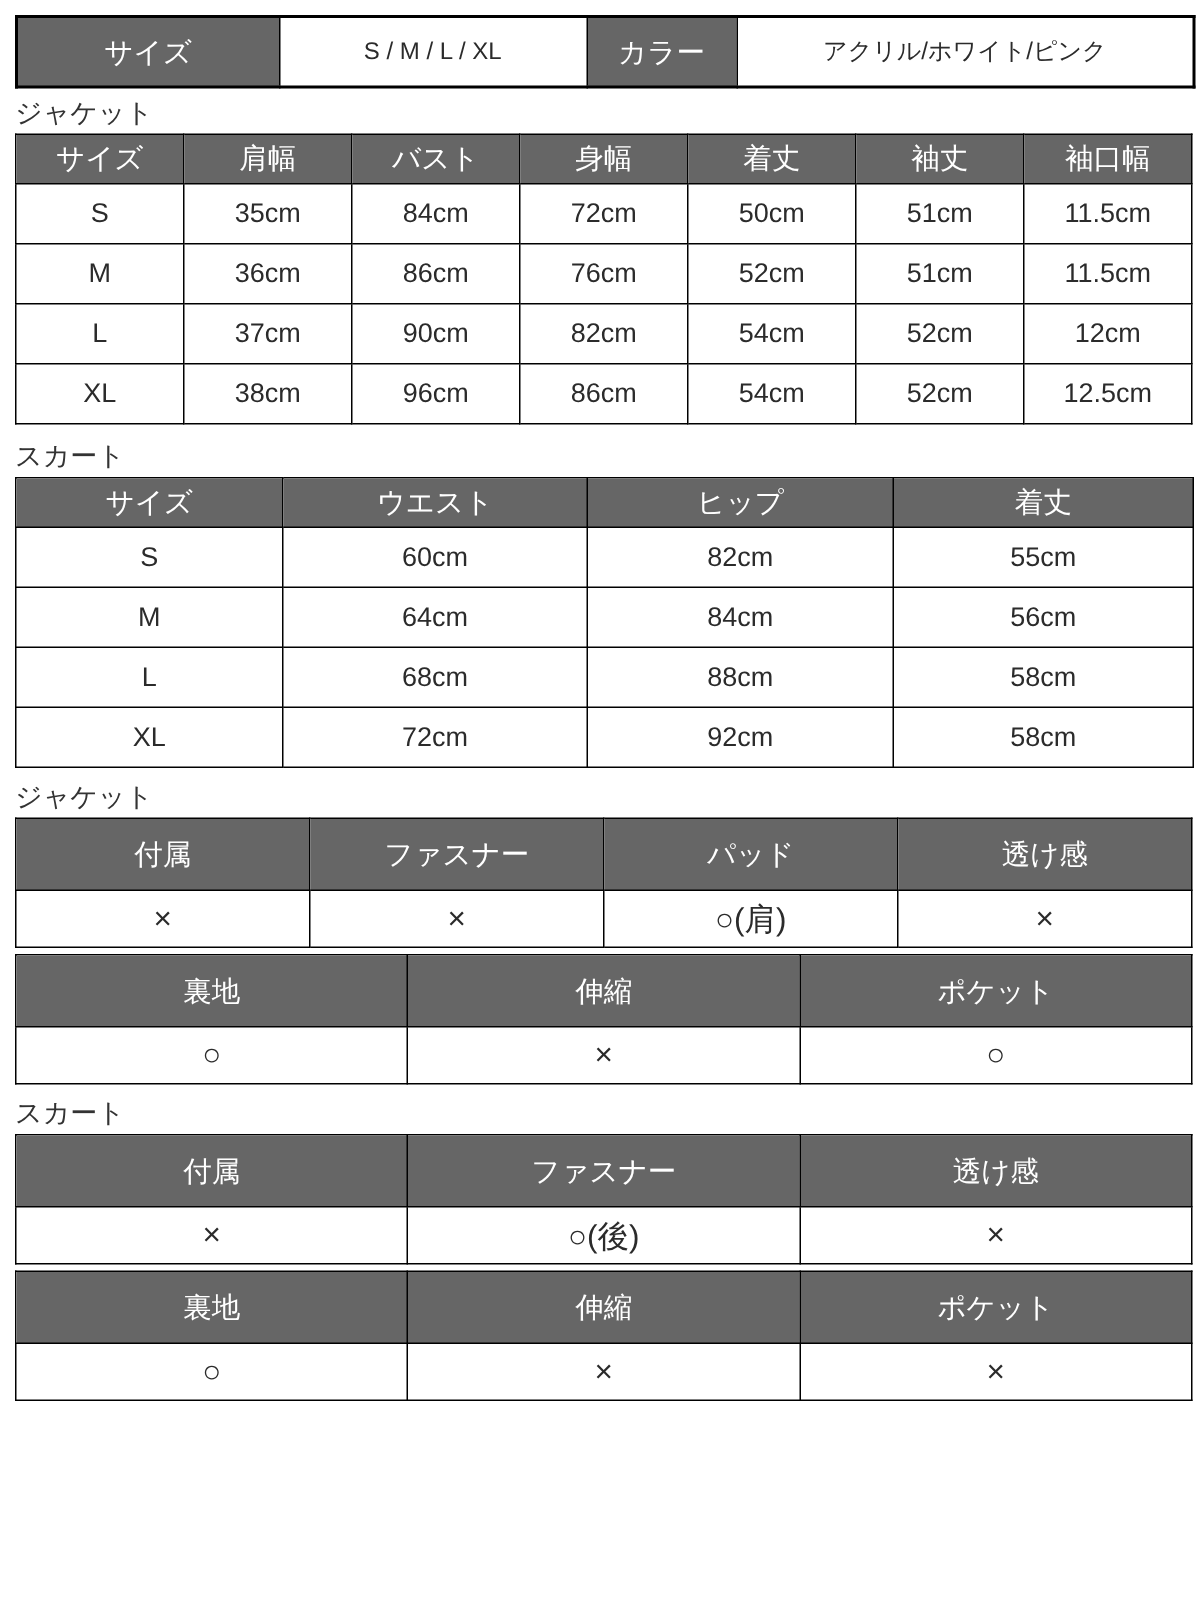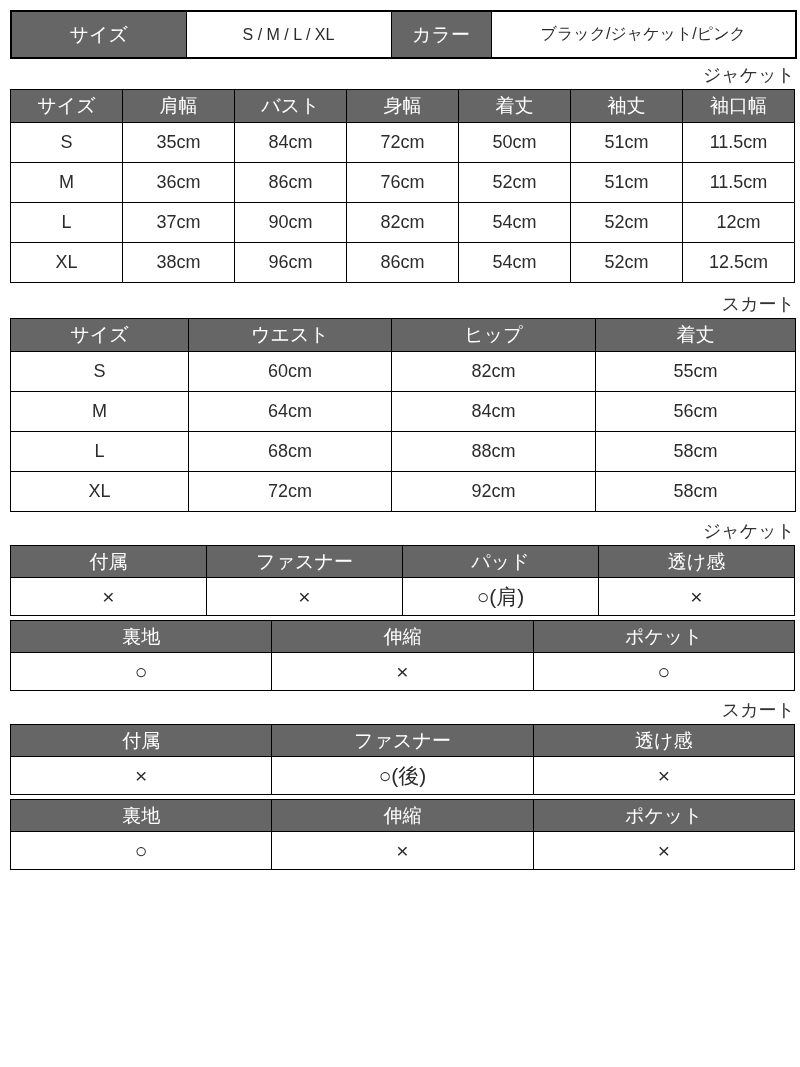--- a/index.html
+++ b/index.html
@@ -44,30 +44,29 @@
   
   .summary { border: 2px solid #000000; }
   .summary tr { height: 47px; }
   .summary td { font-size: 16px; }
 
   
   .measure thead tr { height: 33px; }
   .measure tbody tr { height: 40px; }
 
   
-  .detail thead tr { height: 32px; }
+  .detail thead tr { height: 48px; }
   .detail tbody tr { height: 38px; }
   .detail tbody td { font-size: 21px; }
 
   .section-label {
     font-size: 18px;
     color: #333333;
     line-height: 22px;
     margin: 5px 0 3px 0;
-    text-align: right;
   }
   .gap-sm { height: 4px; }
   .mt8 { margin-top: 8px; }
   .mt10 { margin-top: 10px; }
 </style>
 </head>
 <body>
 
 <div class="page">
   <div class="content">
@@ -77,21 +76,21 @@
         <col style="width:175px">
           <col style="width:205px">
         <col style="width:100px">
           <col style="width:305px">
       </colgroup>
       <tbody>
           <tr>
         <th>サイズ</th>
         <td>S / M / L / XL</td>
         <th>カラー</th>
-        <td>ブラック/ジャケット/ピンク</td>
+        <td>アクリル/ホワイト/ピンク</td>
       </tr>
     </tbody>
       </table>
 
     <div class="section-label">ジャケット</div>
     <table class="measure">
         <thead>
           <tr>
             <th>サイズ</th>
             <th>肩幅</th>

